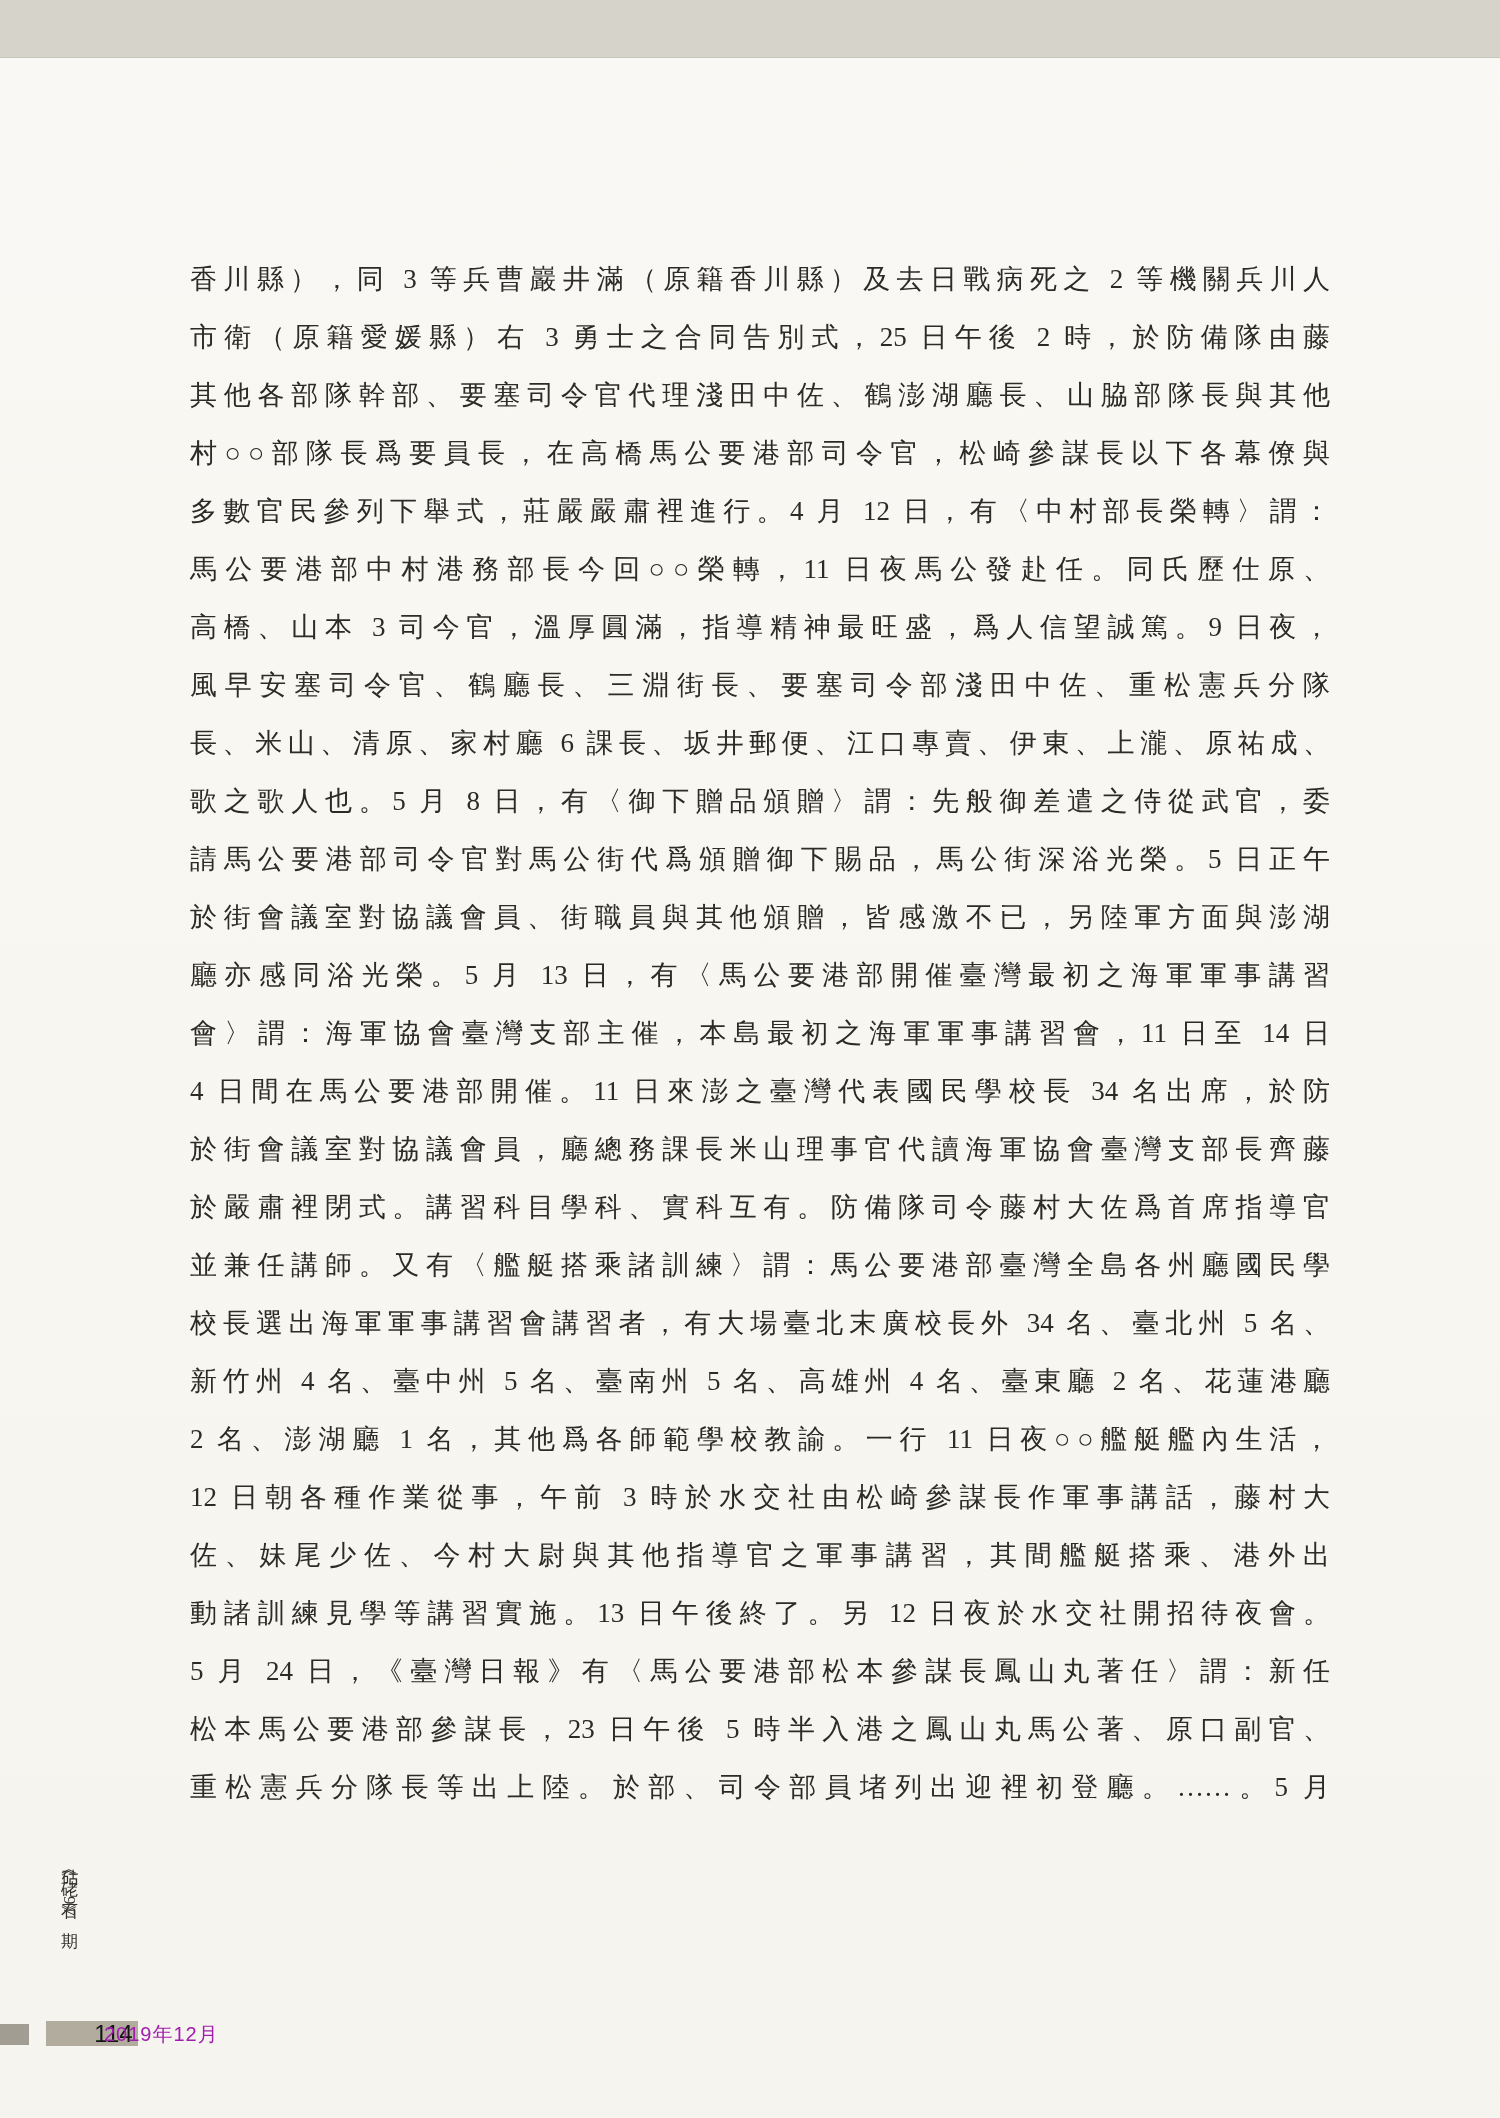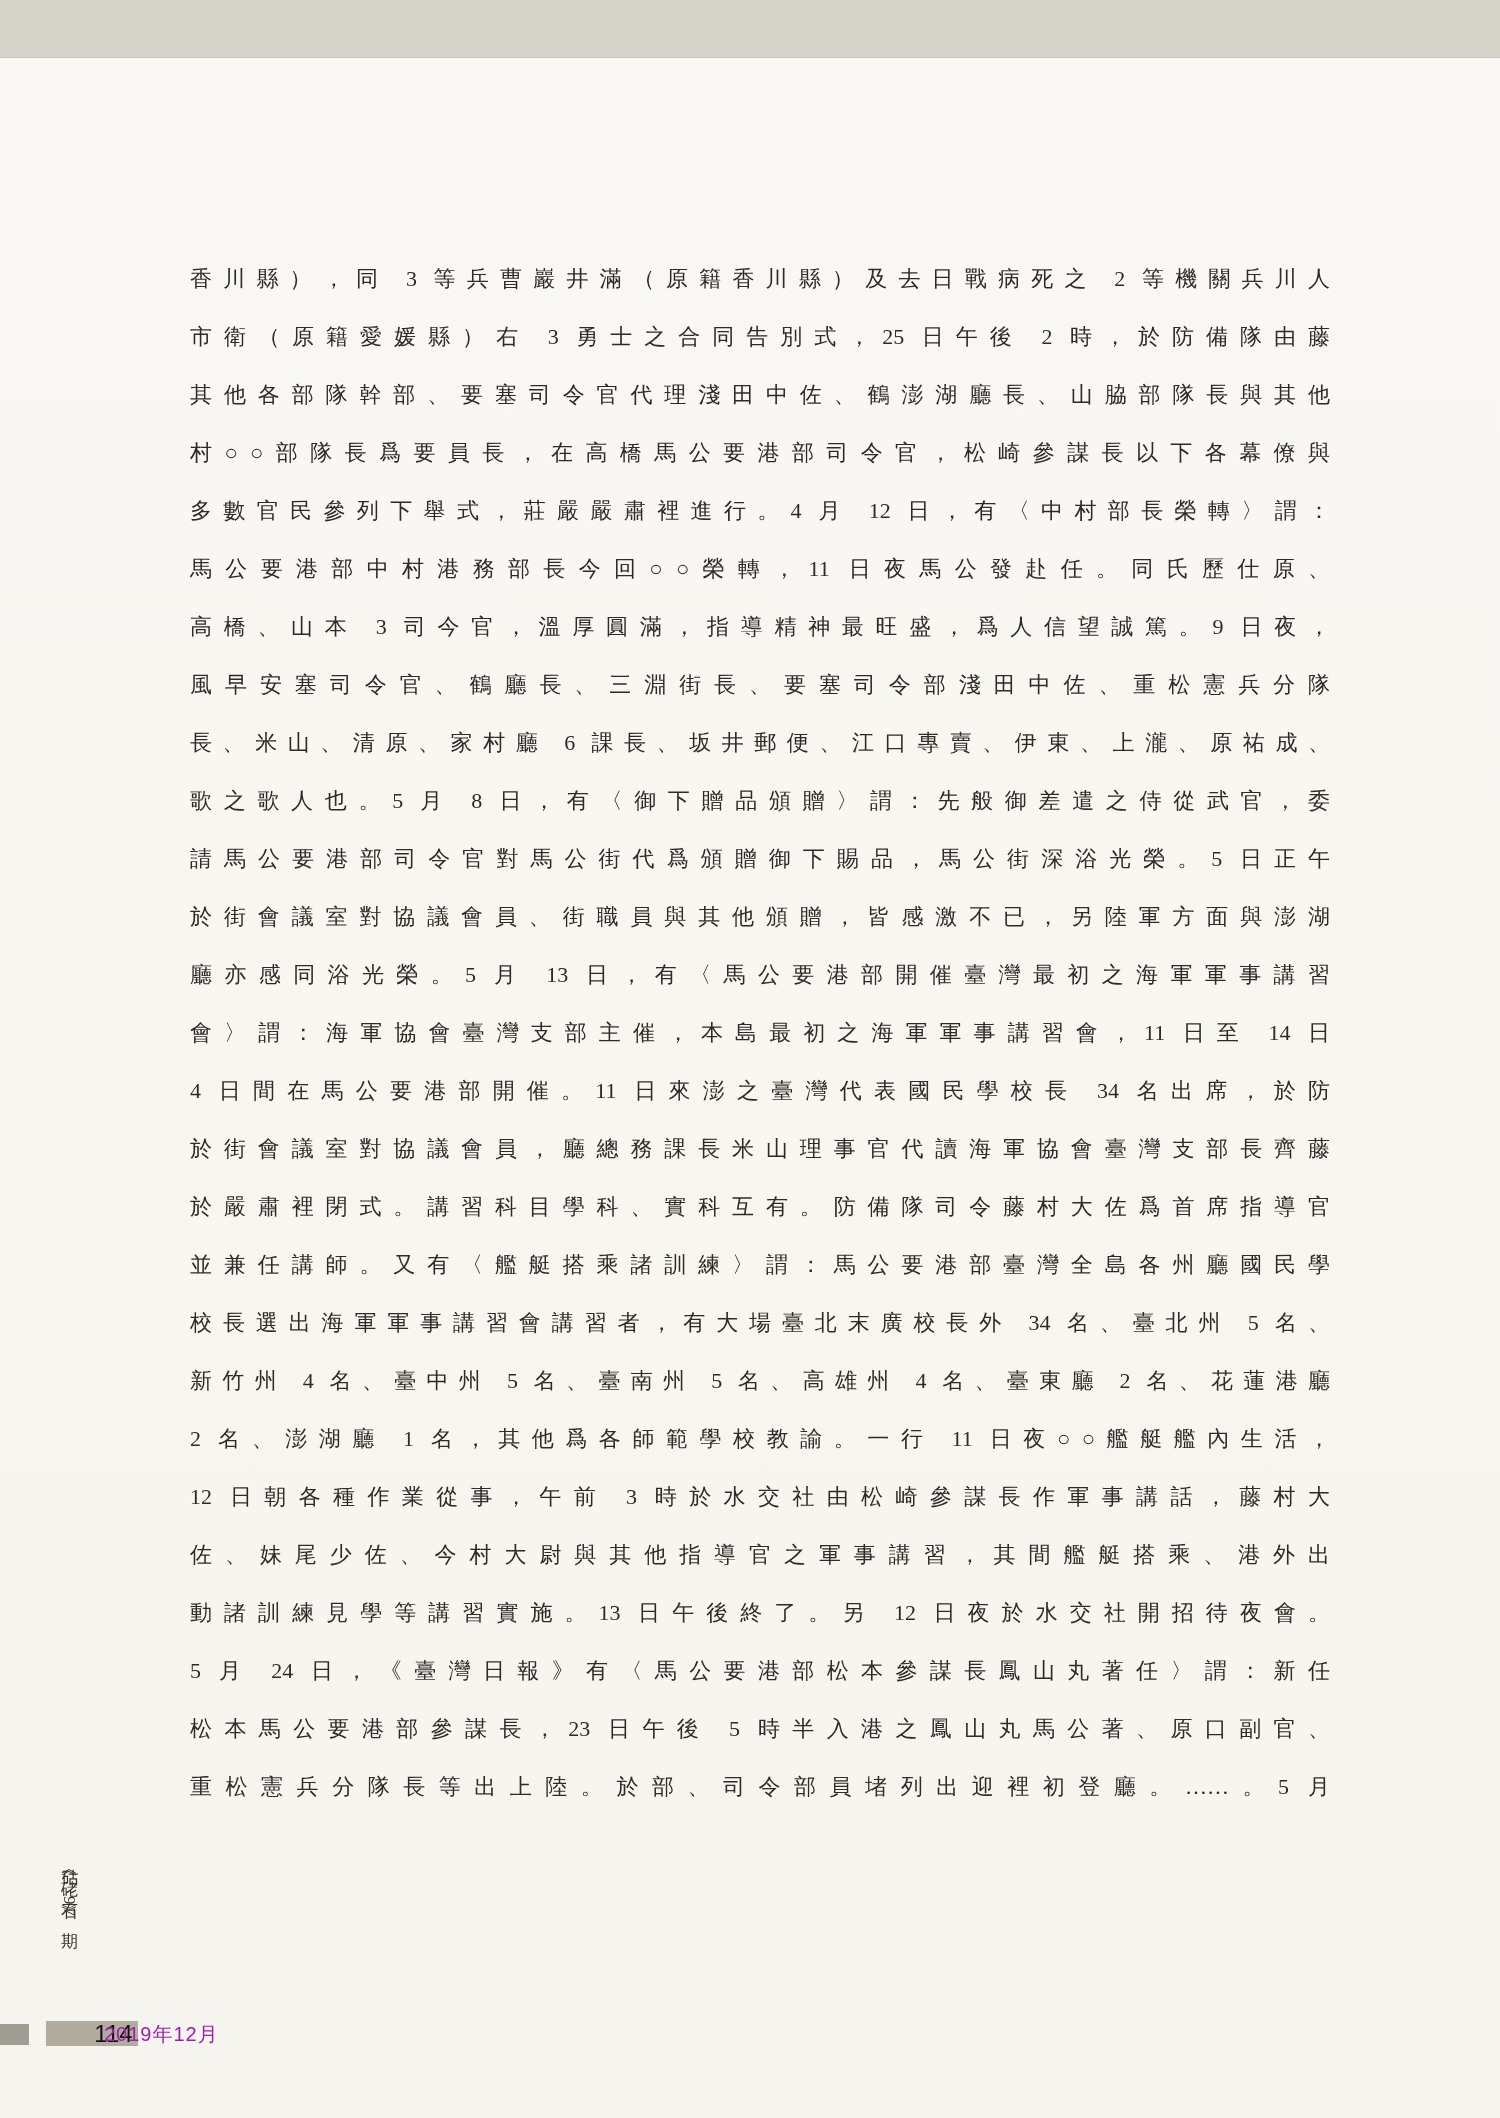--- a/index.html
+++ b/index.html
@@ -19,21 +19,21 @@
   .page-surface {
     position: absolute; left: 0; top: 58px;
     width: 1500px; height: 2060px;
     background: linear-gradient(180deg, #f9f8f4 0%, #f7f6f1 60%, #f5f4ef 100%);
   }
   .article-text {
     position: absolute;
     left: 190px; top: 250px;
     width: 1140px;
     color: #2c2b27;
-    font-size: 22px;
+    font-size: 27px;
     line-height: 58px;
   }
   .text-line {
     text-align: justify;
     text-align-last: justify;
     white-space: normal;
     height: 58px;
     overflow: visible;
   }
   .vertical-title {

